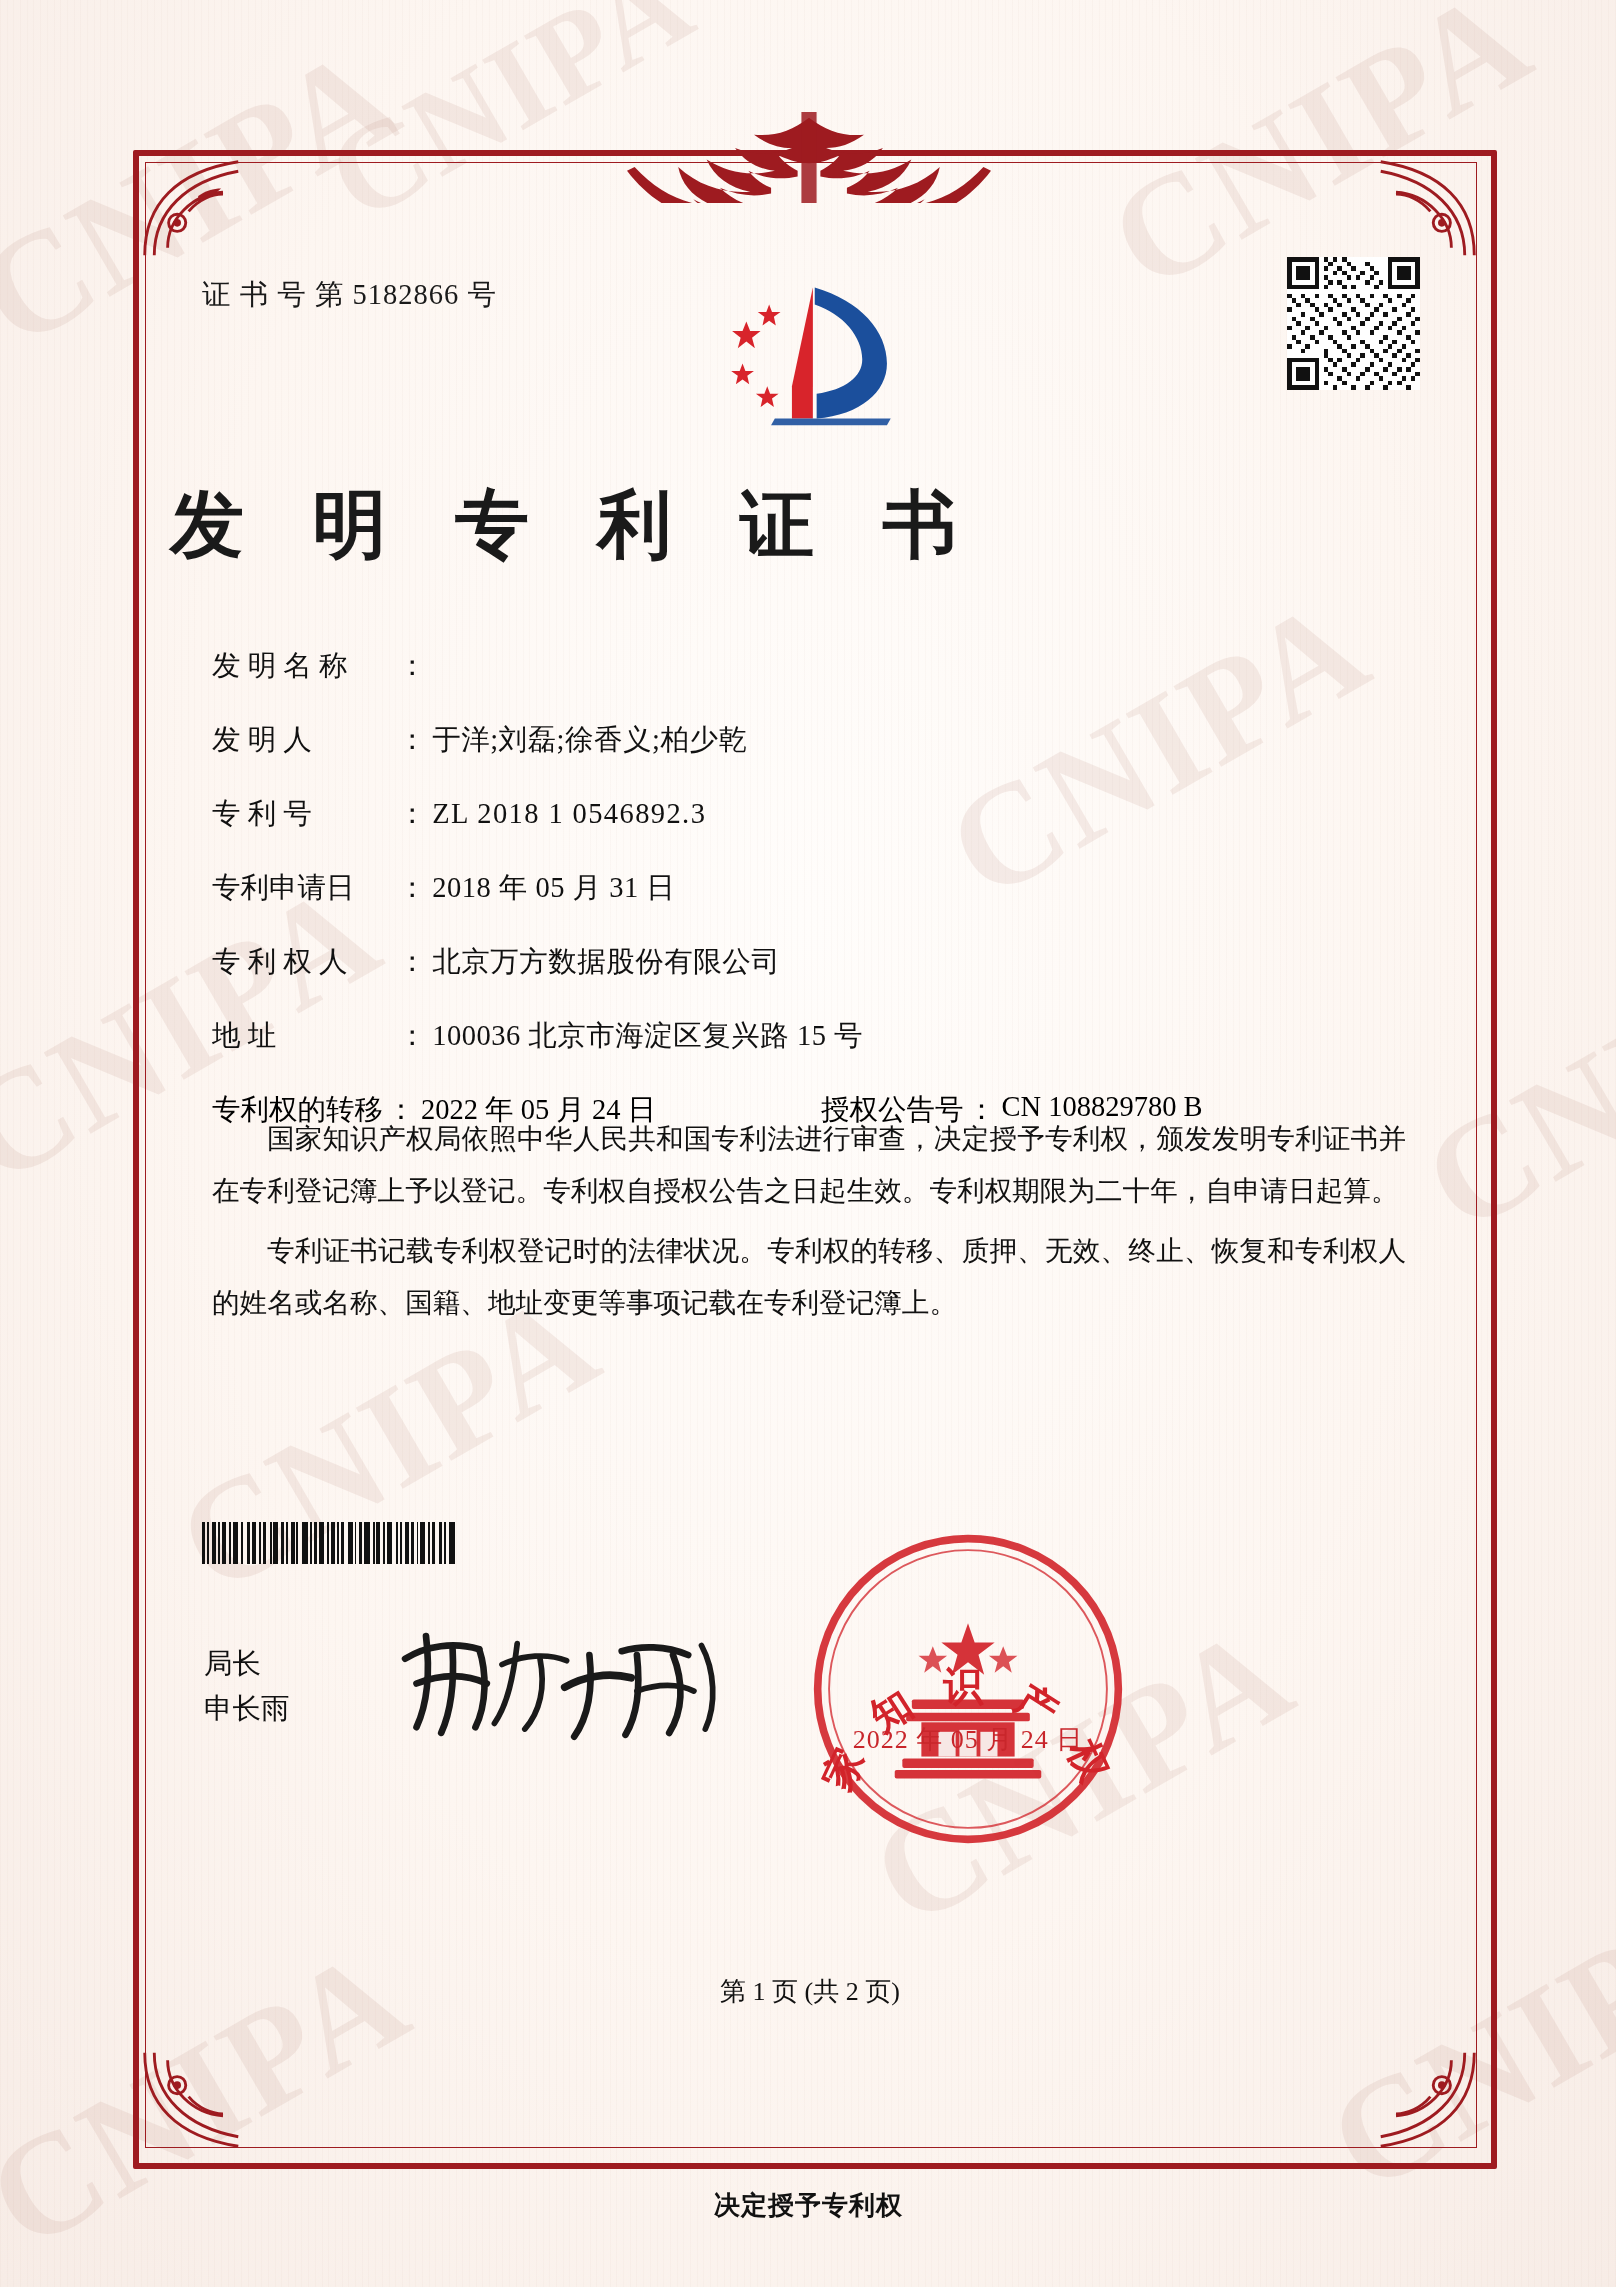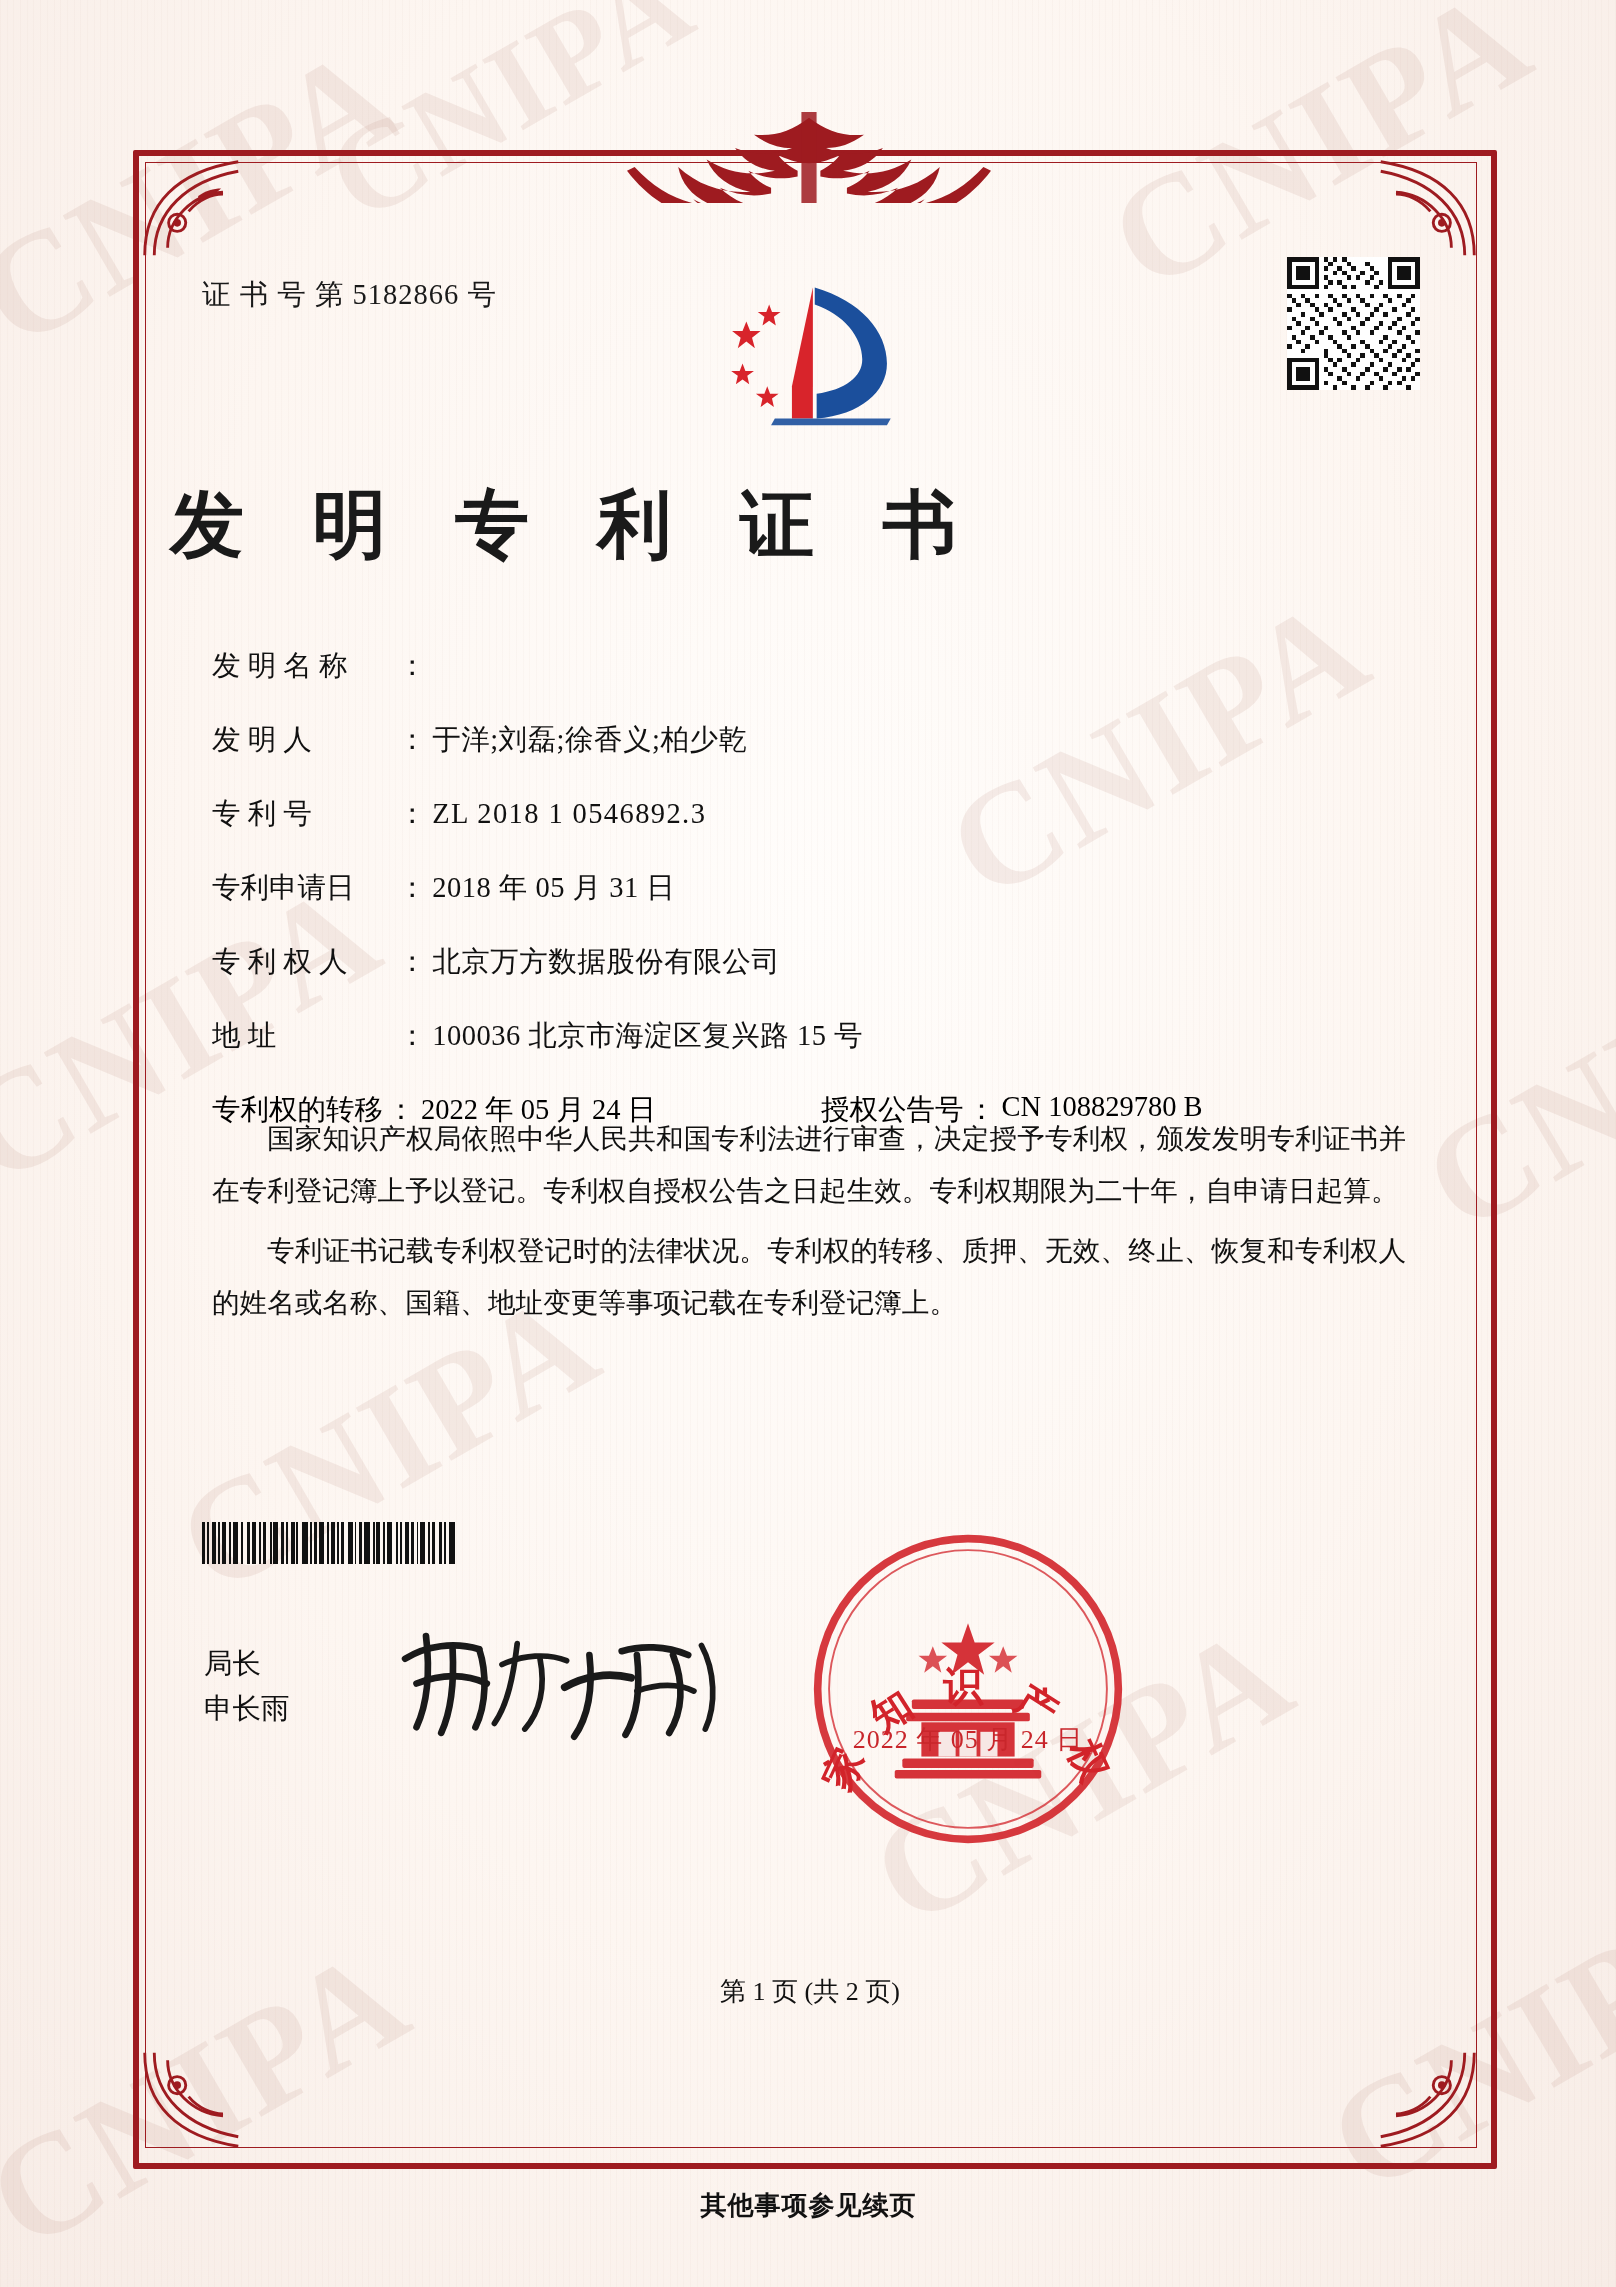--- a/index.html
+++ b/index.html
@@ -760,15 +760,15 @@
           <textPath href="#sealArc" startOffset="50%" text-anchor="middle">国 家 知 识 产 权 局</textPath>
         </text>
       </svg>
     </div>
     <div class="seal-date">2022 年 05 月 24 日</div>
 
     <div class="page-num">第 1 页 (共 2 页)</div>
 
   </div>
 
-  <div class="footnote">其他事项参见续页</div>
+  <div class="footnote">决定授予专利权</div>
 </div>
 
 
 </body></html>

